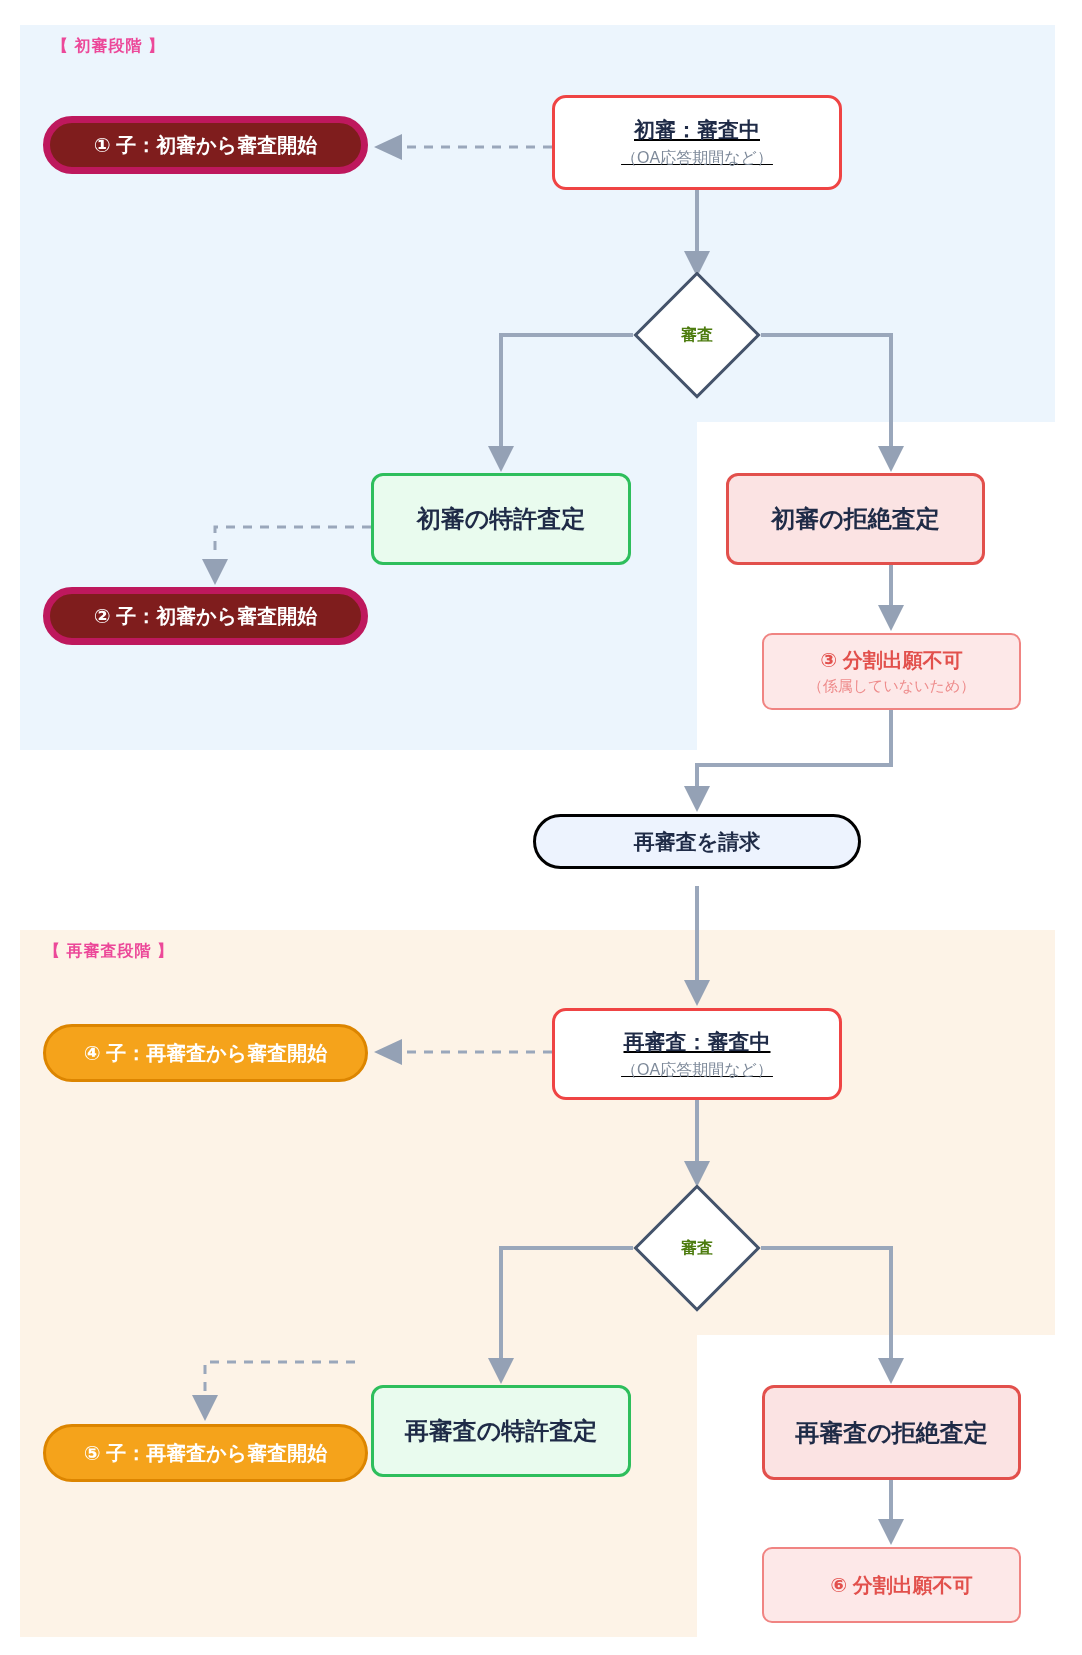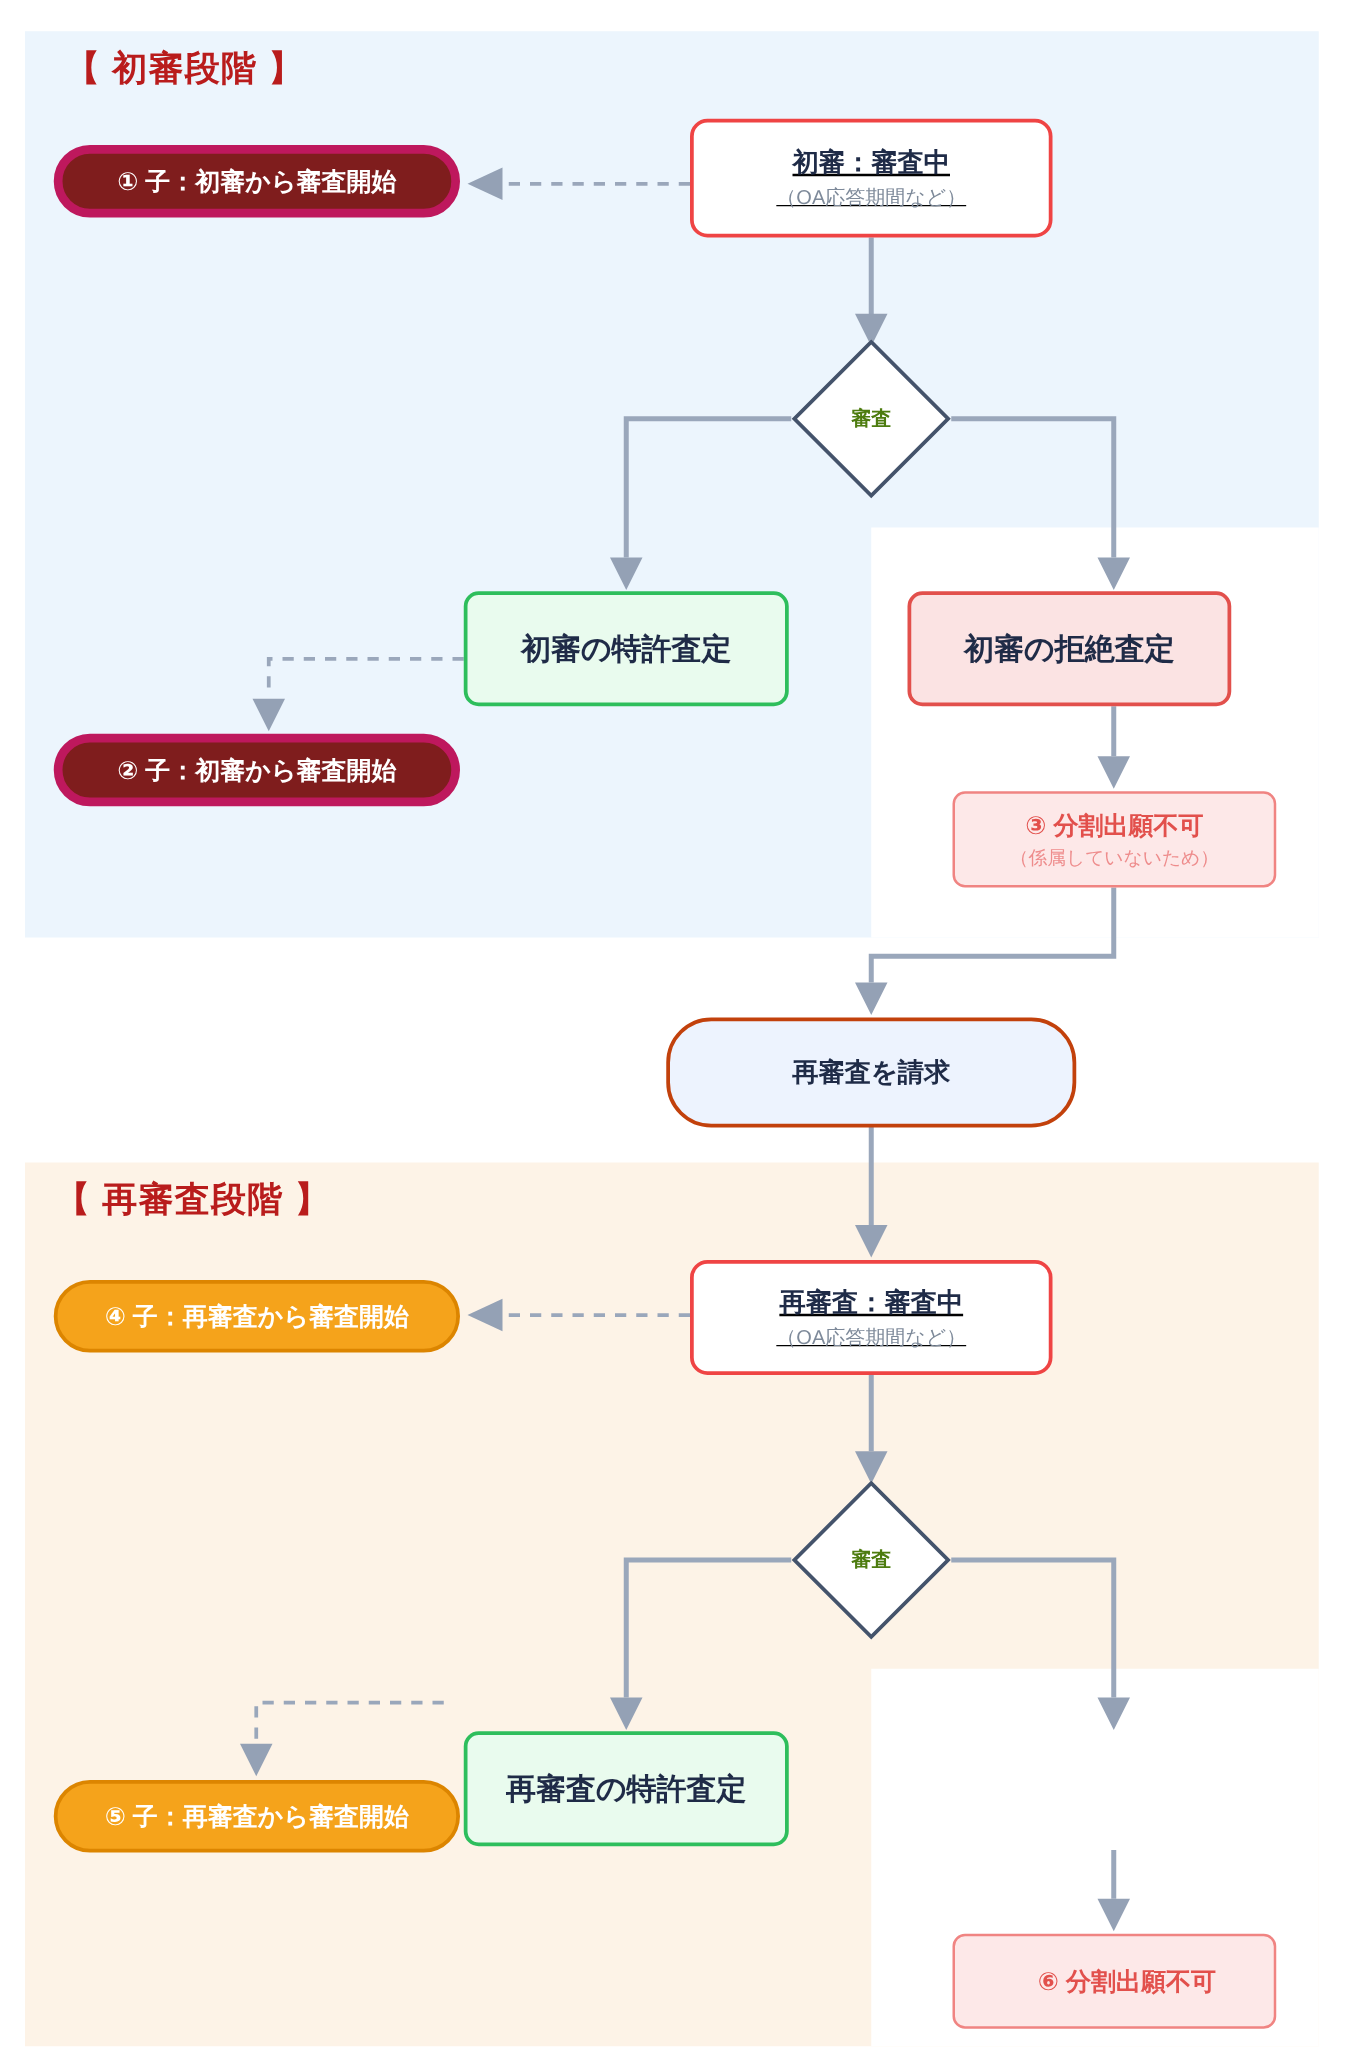--- a/index.html
+++ b/index.html
@@ -7,21 +7,21 @@
   body { font-family:"Liberation Sans","DejaVu Sans",sans-serif; }
   #canvas { position:relative; width:1082px; height:1655px; background:#ffffff; overflow:hidden; }
 
   .panel { position:absolute; }
   .panel-blue { left:20px; top:25px; width:1035px; height:725px; background:#ECF5FD; }
   .panel-orange { left:20px; top:930px; width:1035px; height:707px; background:#FDF3E7; }
   .cutout { position:absolute; background:#ffffff; }
   .cutout-1 { left:697px; top:422px; width:358px; height:328px; }
   .cutout-2 { left:697px; top:1335px; width:358px; height:302px; }
 
-  .section-title { position:absolute; font-size:28px; font-weight:700; color:#b91c1c; letter-spacing:1px; }
+  .section-title { position:absolute; font-size:16px; font-weight:700; color:#ec4899; letter-spacing:1px; }
   .st-1 { left:52px; top:36px; }
   .st-2 { left:44px; top:941px; }
 
   svg.connectors { position:absolute; left:0; top:0; z-index:1; pointer-events:none; }
   .line-solid { stroke:#9AA7BB; stroke-width:4; fill:none; }
   .line-dashed { stroke:#9AA7BB; stroke-width:3; fill:none; stroke-dasharray:9 8; }
   .arrowhead { fill:#94A1B5; stroke:none; }
 
   .node { position:absolute; z-index:2; display:flex; flex-direction:column; align-items:center; justify-content:center; text-align:center; }
 
@@ -40,21 +40,21 @@
 
   .resultbox { width:260px; height:92px; border-radius:12px; }
   .resultbox .ttl { font-size:24px; font-weight:700; color:#1F2B47; }
   .box-green { background:#E9FBEE; border:3px solid #2EBE5C; }
   .box-red { background:#FBE3E3; border:3px solid #E2504C; }
 
   .pinkbox { width:259px; background:#FDE8E8; border:2px solid #F08482; border-radius:10px; }
   .pinkbox .ttl { color:#E2504C; font-size:20px; font-weight:700; }
   .pinkbox .sub { color:#EE8C8C; font-size:15px; margin-top:3px; }
 
-  .midpill { left:533px; top:814px; width:328px; height:88px; background:#EDF3FE; border:3px solid #c2410c; border-radius:36px; }
+  .midpill { left:533px; top:814px; width:328px; height:55px; background:#EDF3FE; border:3px solid #000000; border-radius:36px; }
   .midpill .lbl { color:#1F2B47; font-size:21px; font-weight:700; }
 </style>
 </head>
 <body>
 
 <div id="canvas">
 
   <div class="panel panel-blue"></div>
   <div class="panel panel-orange"></div>
   <div class="cutout cutout-1"></div>
@@ -182,20 +182,23 @@
 
   <div class="node diamond-wrap" style="left:633px; top:1184px;">
     <div class="diamond-shape"></div>
     <span class="diamond-lbl">審査</span>
   </div>
 
   <div class="node resultbox box-green" style="left:371px; top:1385px;">
     <span class="ttl">再審査の特許査定</span>
   </div>
 
+  <div class="node resultbox box-red" style="left:762px; top:1385px; width:259px; height:95px;">
+    <span class="ttl">再審査の拒絶査定</span>
+  </div>
 
   <div class="node pill pill-orange" style="top:1424px;">
     <span class="lbl">⑤ 子：再審査から審査開始</span>
   </div>
 
   <div class="node pinkbox" style="left:762px; top:1547px; height:76px;padding-left:20px;">
     <span class="ttl">⑥ 分割出願不可</span>
   </div>
 
 </div>

